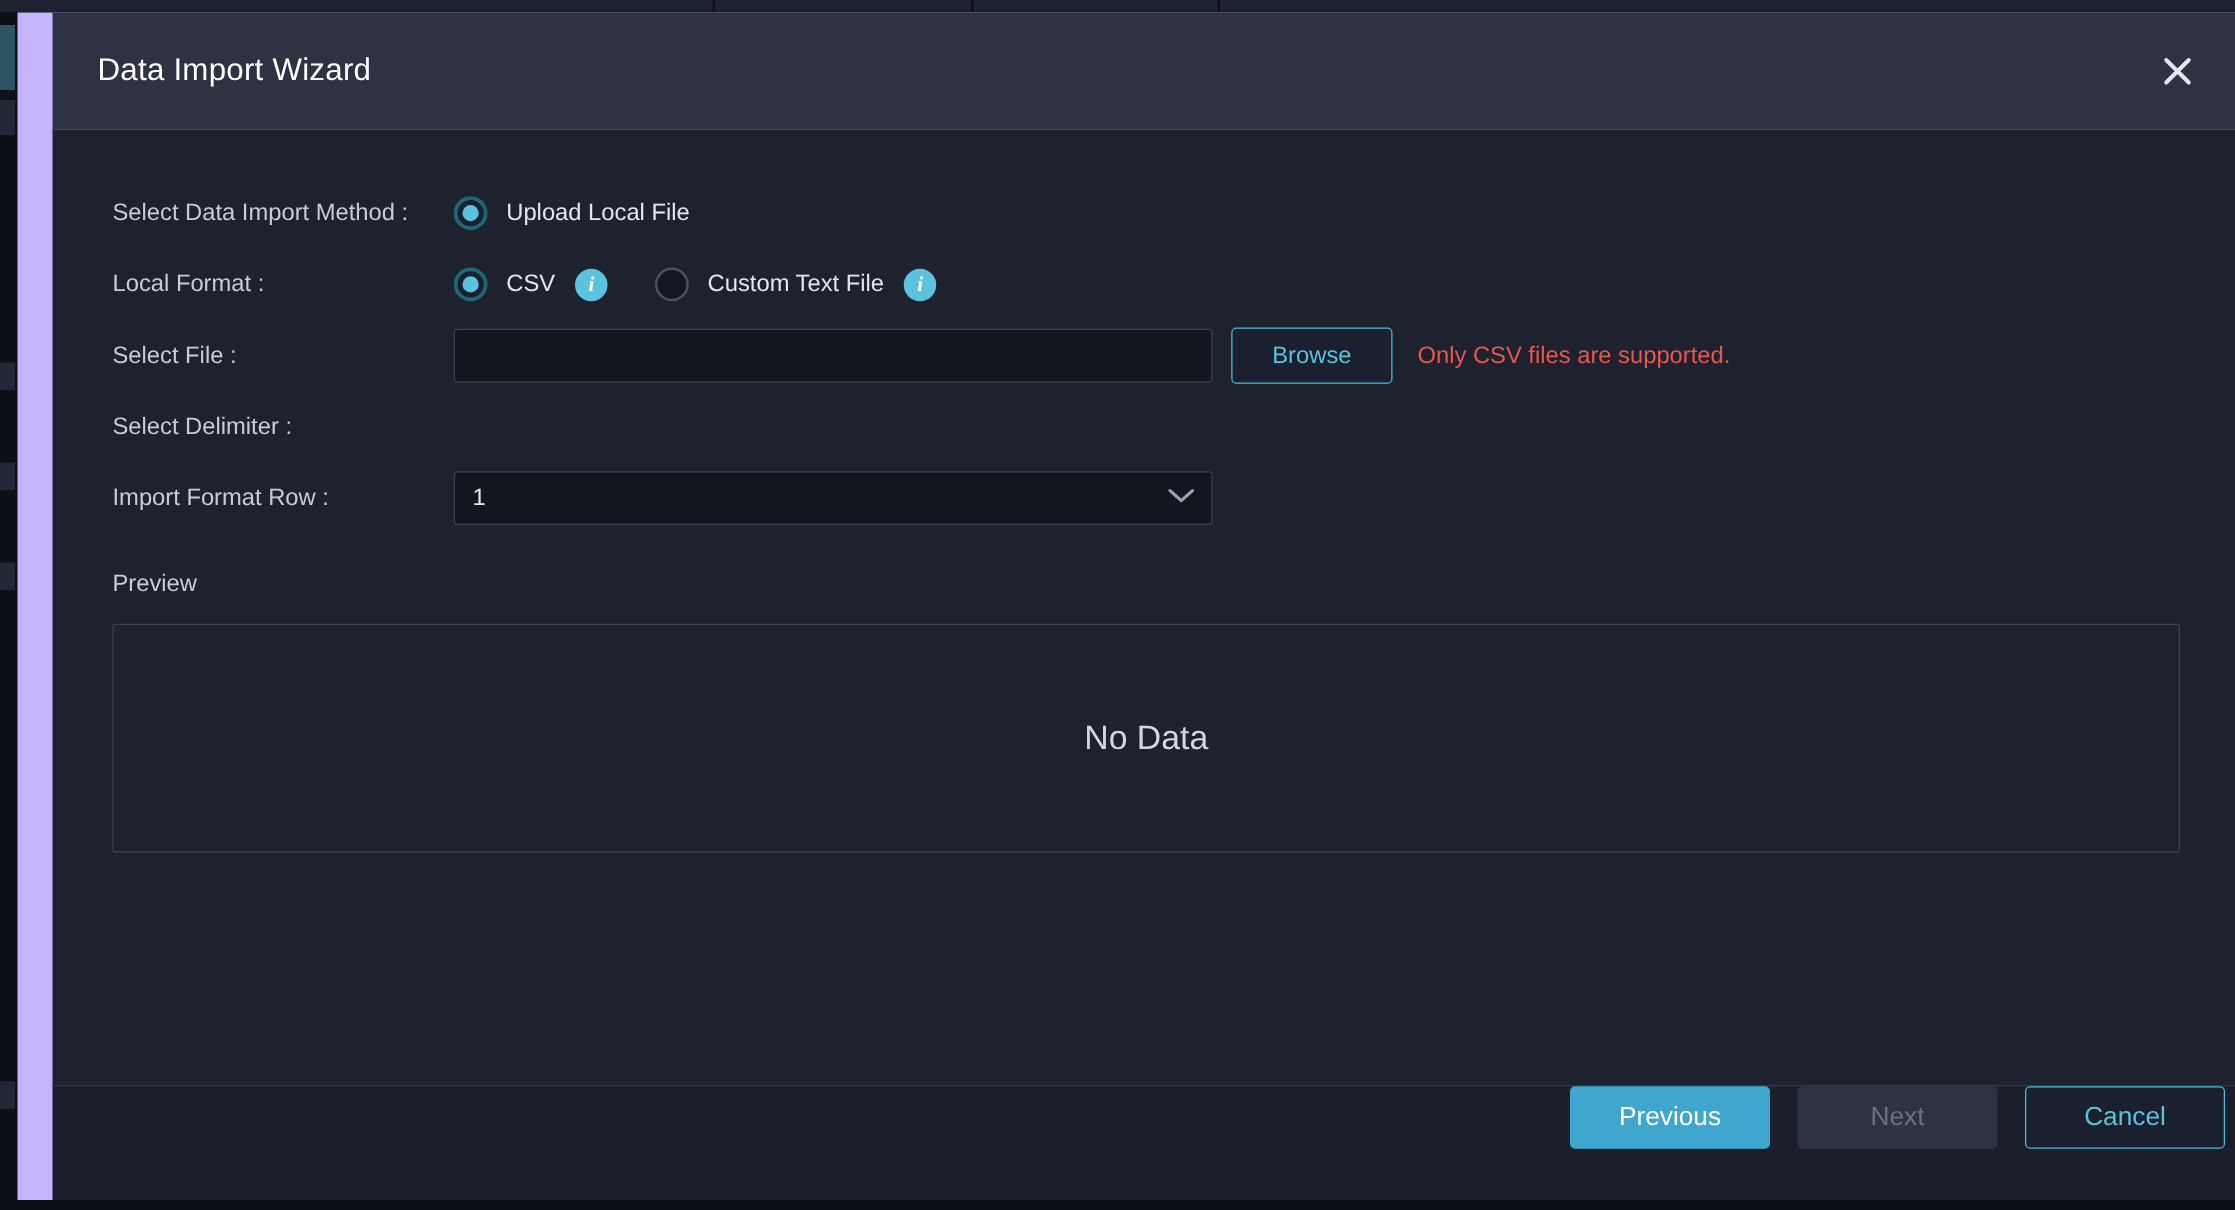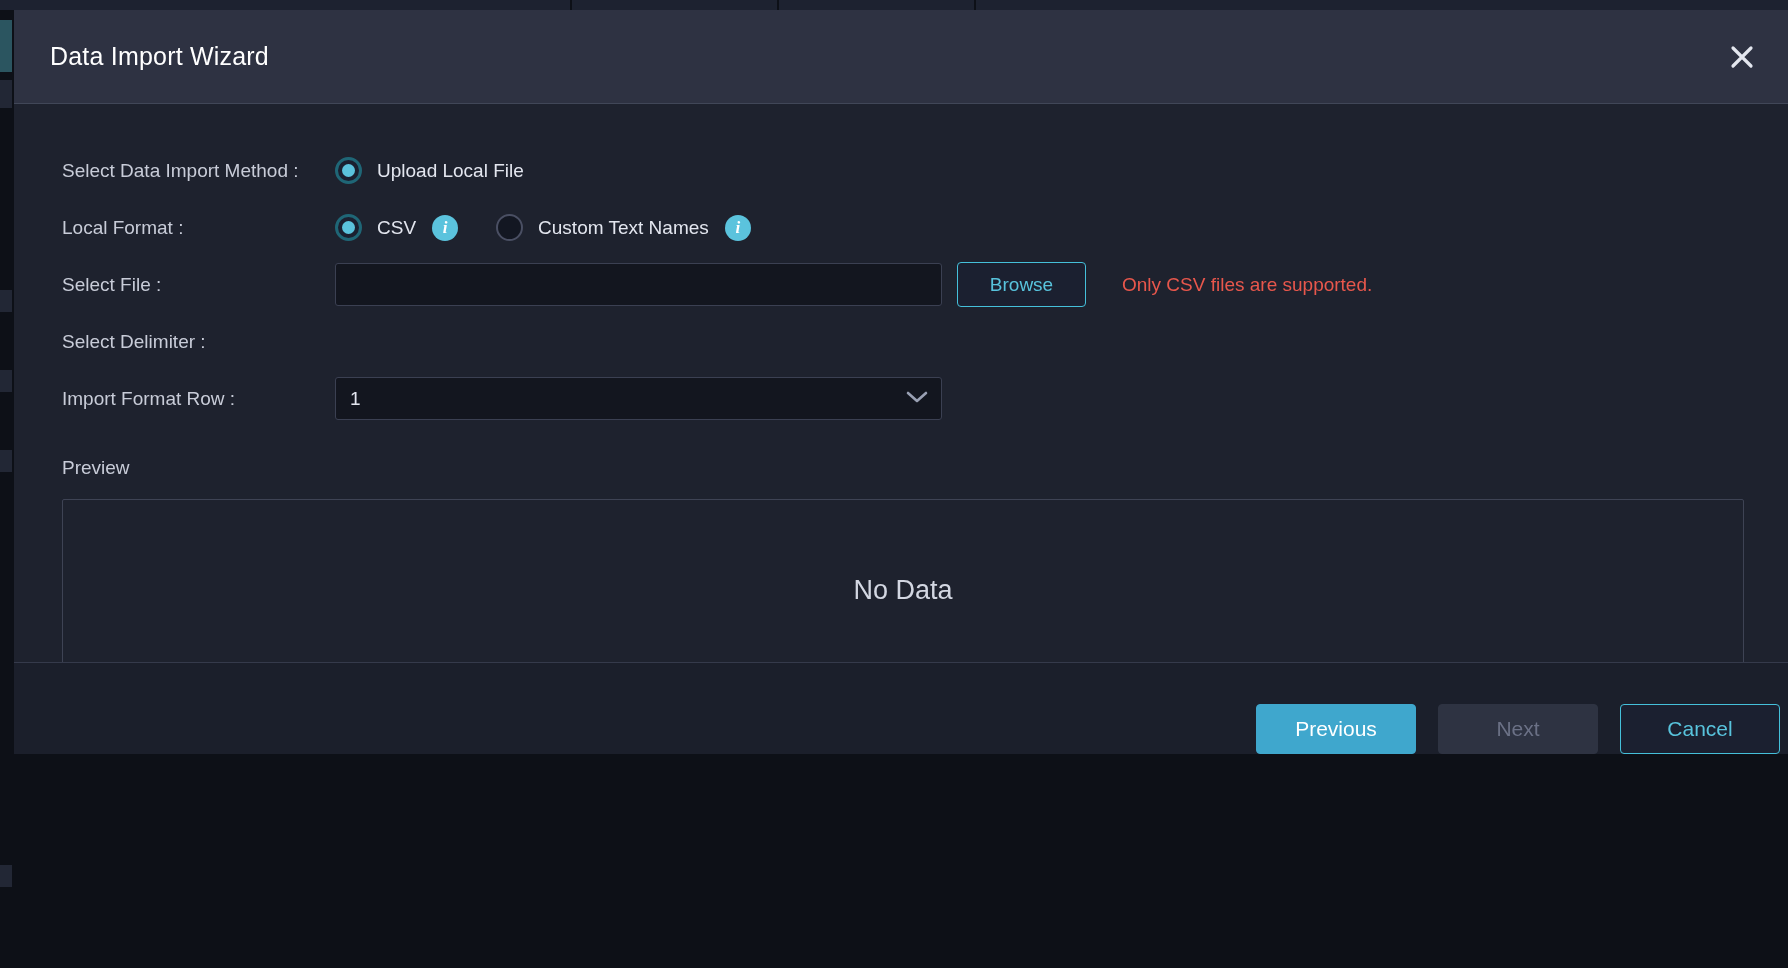--- a/index.html
+++ b/index.html
@@ -43,24 +43,25 @@
     background: #222735;
   }
   .app-bg .left-rail .chip.teal { background: #2b5560; }
 
   
   .modal {
     position: absolute;
     left: 14px;
     top: 10px;
     width: 1774px;
-    height: 744px;
+    height: 950px;
     background: #c4b5fd;
     display: flex;
     flex-direction: column;
+    padding-left: 28px;
   }
 
   .modal-header {
     height: 94px;
     flex: 0 0 94px;
     background: #2e3242;
     border-bottom: 1px solid #414758;
     display: flex;
     align-items: center;
     padding: 0 30px 0 36px;
@@ -186,21 +187,21 @@
     color: #58c3dc;
   }
   .btn-browse {
     width: 129px;
     height: 45px;
     margin-left: 15px;
   }
   .hint-error {
     color: #e8574c;
     font-size: 19px;
-    margin-left: 36px;
+    margin-left: 20px;
     white-space: nowrap;
   }
 
   
   .select-wrap {
     position: relative;
     display: inline-block;
   }
   .select-wrap .chev {
     position: absolute;
@@ -265,21 +266,21 @@
     color: #d3d7e2;
   }
 
   
   .modal-footer {
     flex: 0 0 92px;
     height: 92px;
     background: #1b1f2b;
     border-top: 1px solid #353a4b;
     display: flex;
-    align-items: flex-end;
+    align-items: flex-start;
     justify-content: flex-end;
     padding: 0 8px 0 0;
     gap: 22px;
   }
   .btn-footer { width: 160px; height: 50px; font-size: 21px; }
   .btn-primary {
     background: #3fa7cd;
     color: #ffffff;
     border: 1px solid #3fa7cd;
   }
@@ -337,21 +338,21 @@
       <div class="form-label">Local Format :</div>
       <div class="form-control">
         <span class="radio">
             <span class="dot"></span>
           </span>
         <span class="radio-label">CSV</span>
         <span class="info-icon">
             <span>i</span>
           </span>
         <span class="radio off" style="margin-left:38px"></span>
-        <span class="radio-label">Custom Text Names</span>
+        <span class="radio-label">Custom Text File</span>
         <span class="info-icon">
             <span>i</span>
           </span>
       </div>
     </div>
 
     <div class="form-row">
       <div class="form-label">Select File :</div>
       <div class="form-control">
         <input class="text-input" type="text" value="" style="">

